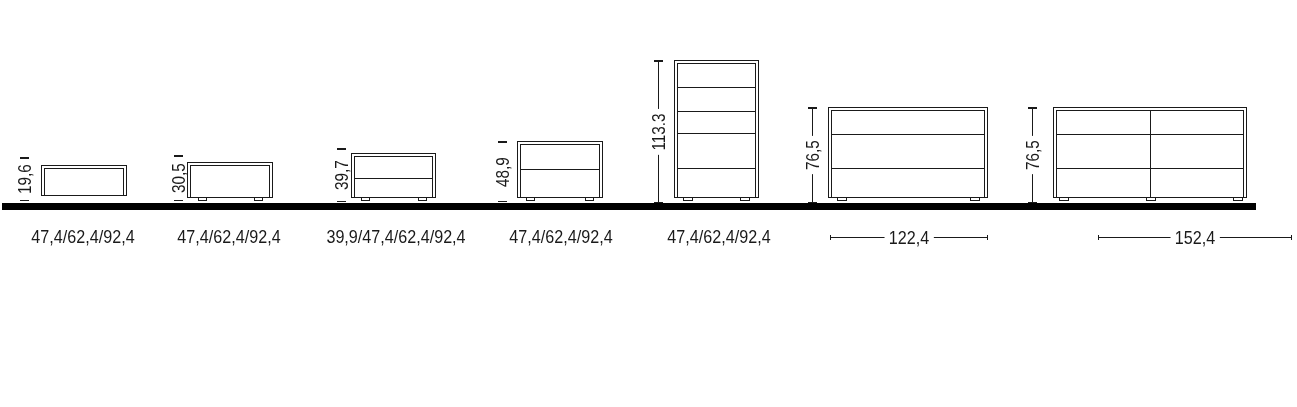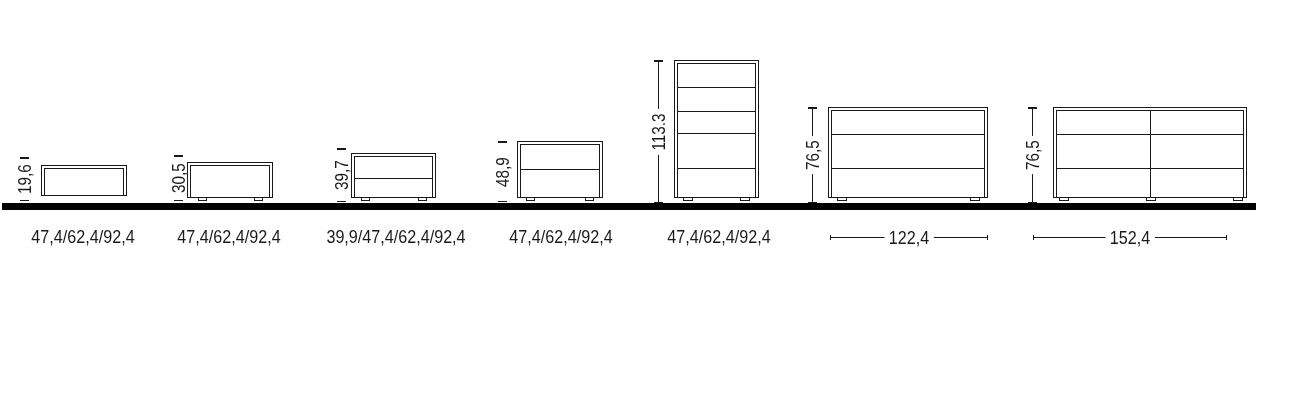--- a/index.html
+++ b/index.html
@@ -148,21 +148,21 @@
     </div>
     <div class="box" style="left:1053px;top:107px;width:194px;height:91px;">
       <div class="frame"></div>
       <div class="divider" style="top:26px;"></div>
       <div class="divider" style="top:60px;"></div>
       <div class="vdivider" style="left:96px;"></div>
       <div class="foot wide" style="left:5px;"></div>
       <div class="foot wide" style="left:92px;"></div>
       <div class="foot wide" style="left:179px;"></div>
     </div>
-    <div class="wdim" style="left:1033px;width:194px;text-decoration:underline;">
+    <div class="wdim" style="left:1098px;width:194px;text-decoration:underline;">
       <span class="wline"></span>
       <span class="etick l"></span>
       <span class="etick r"></span>
       <span class="wdlabel">152,4</span>
     </div>
   </div>
 
   <div class="baseline"></div>
 
 </div>

